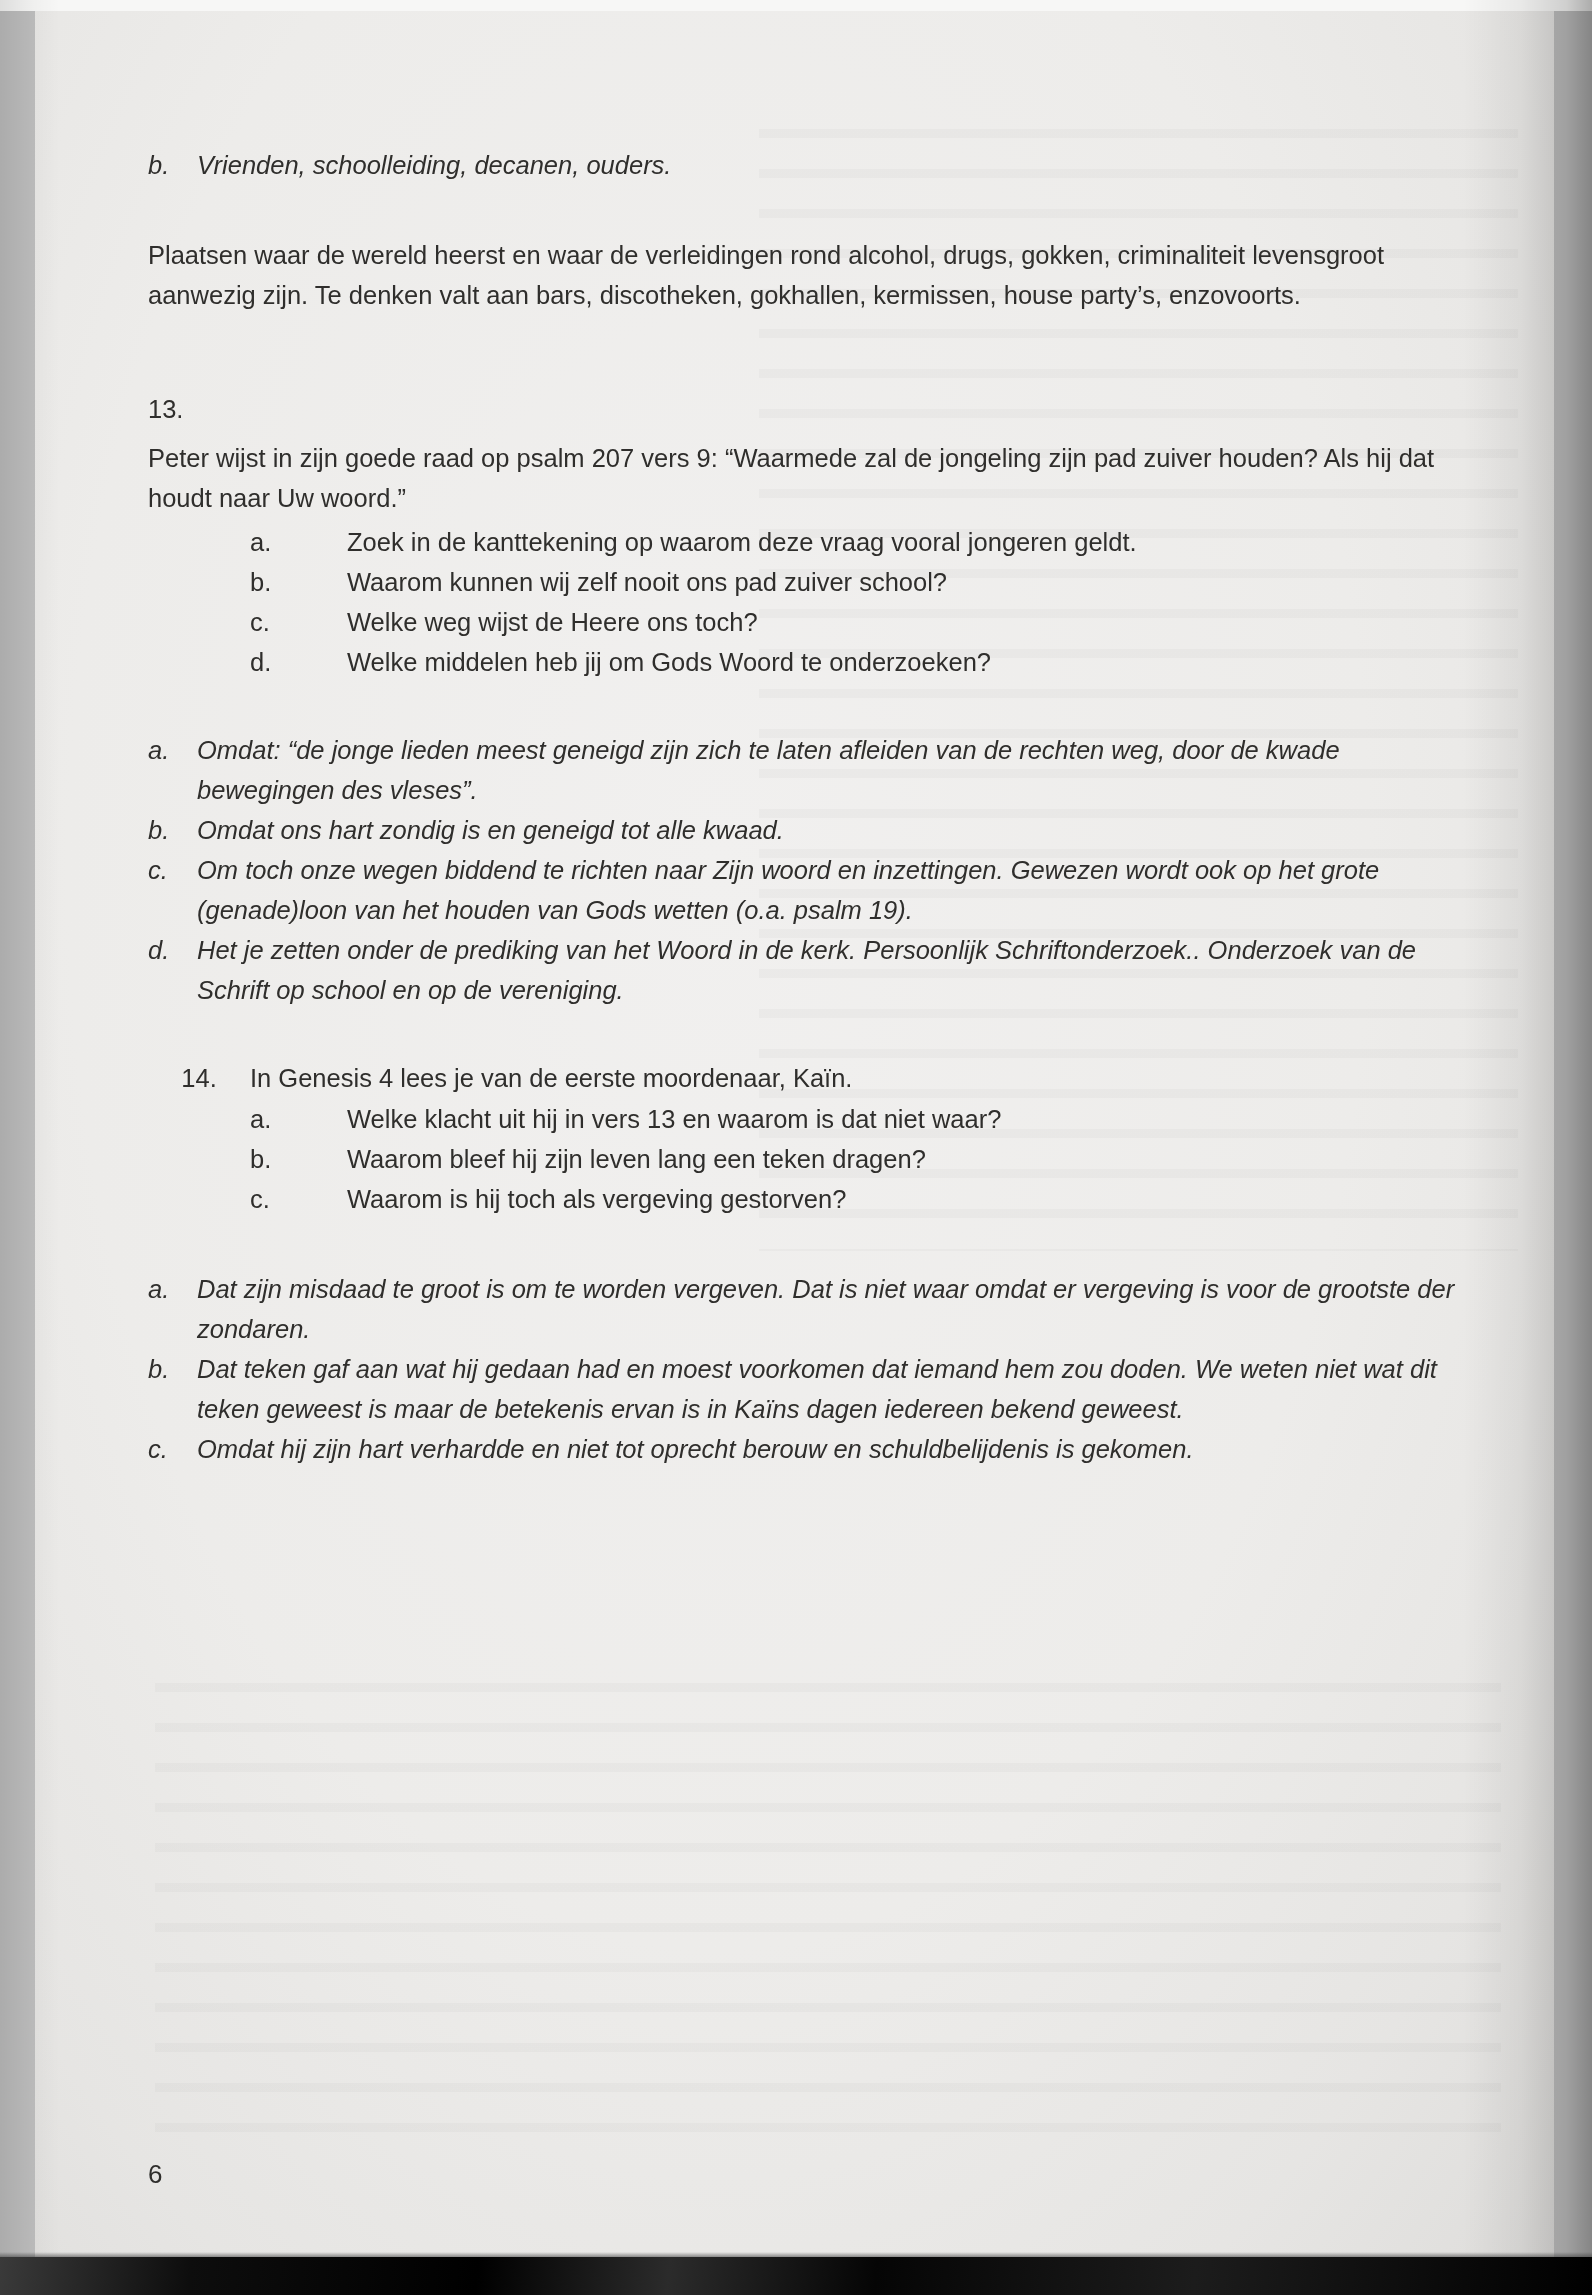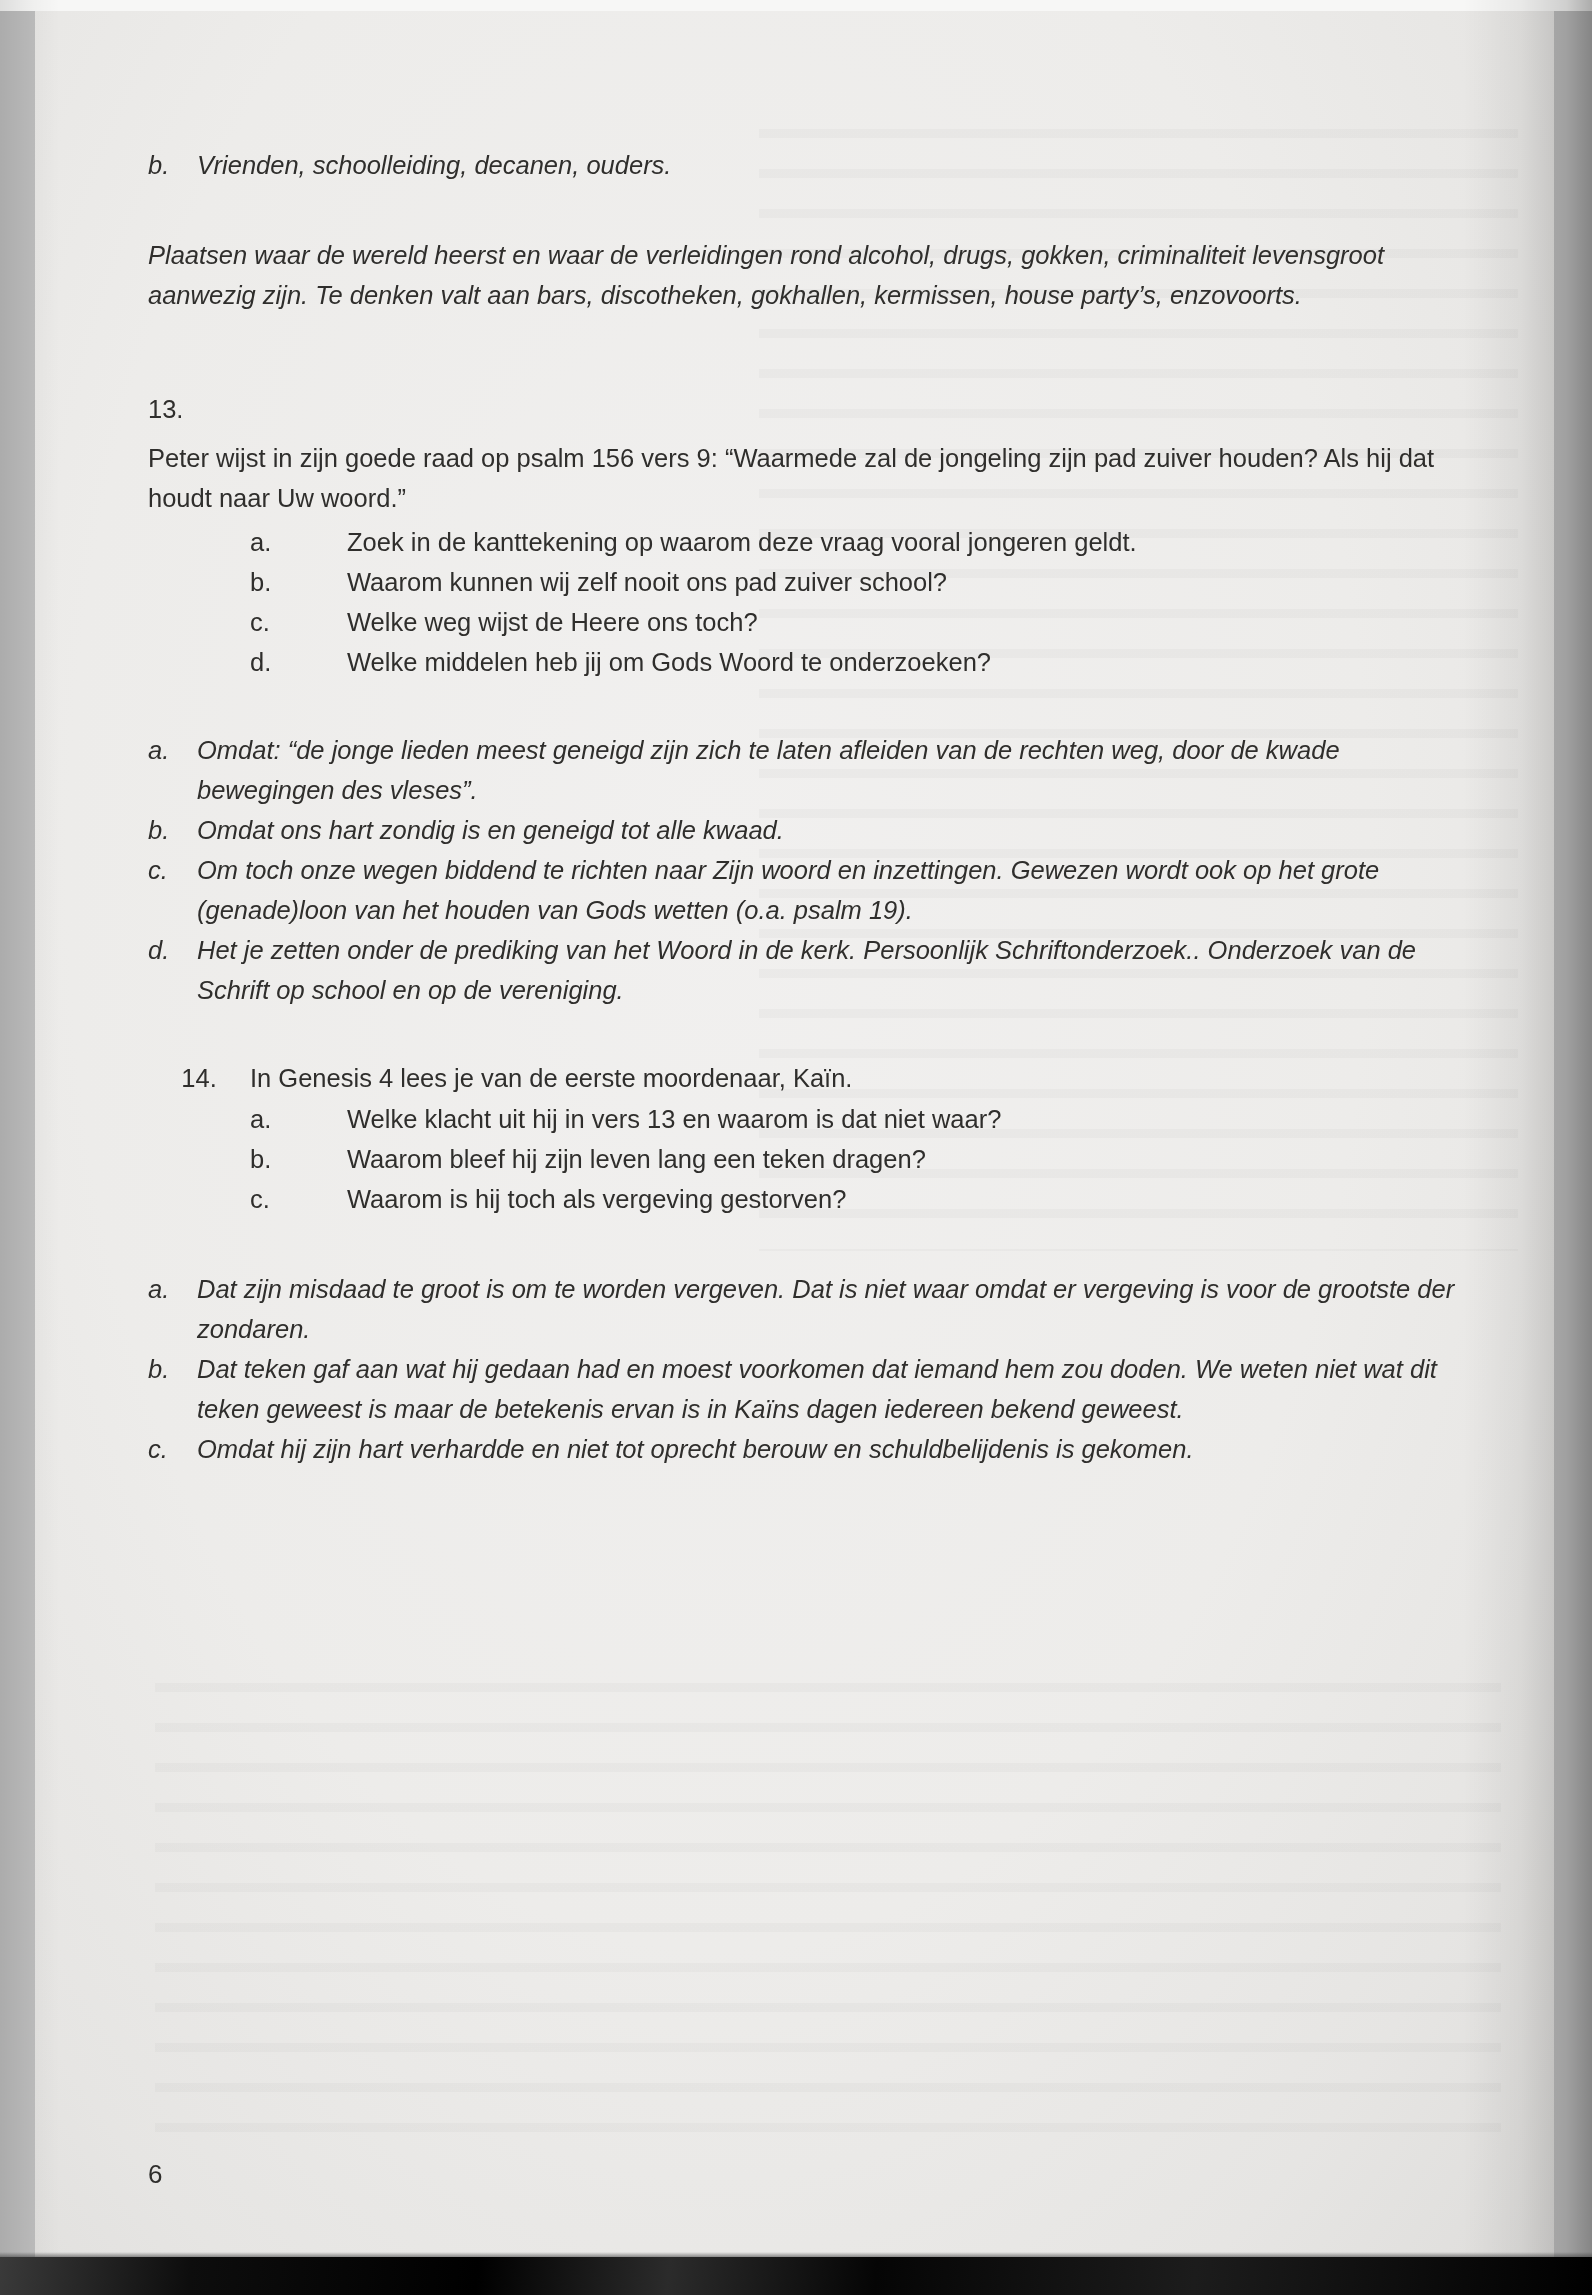--- a/index.html
+++ b/index.html
@@ -65,21 +65,21 @@
 
   .content {
     position: absolute;
     left: 148px;
     top: 145px;
     width: 1329px;
     color: #2f2e2c;
     font-size: 25.5px;
     line-height: 40px;
   }
-  .italic { font-style: italic; }
+  .italic { }
 
   .row { display: flex; align-items: flex-start; }
   .q-num { flex: 0 0 49px; }
   .q-row--wide .q-num { flex: 0 0 102px; text-align: center; }
   .q-text { flex: 1; }
 
   .sub-row { display: flex; margin-left: 102px; }
   .sub-label { flex: 0 0 97px; }
   .sub-text { flex: 1; }
 
@@ -120,21 +120,21 @@
     <div class="ans-row mb-b-line">
       <div class="ans-label">b.</div>
       <div class="ans-text">Vrienden, schoolleiding, decanen, ouders.</div>
     </div>
 
 
     <div class="italic mb-ans12">Plaatsen waar de wereld heerst en waar de verleidingen rond alcohol, drugs, gokken, criminaliteit levensgroot aanwezig zijn. Te denken valt aan bars, discotheken, gokhallen, kermissen, house party’s,  enzovoorts.</div>
 
     <div class="row mb-q13">
       <div class="q-num">13.</div>
-      <div class="q-text">Peter wijst in zijn goede raad op psalm 156 vers 9: “Waarmede zal de jongeling zijn pad zuiver houden? Als hij dat houdt naar Uw woord.”</div>
+      <div class="q-text">Peter wijst in zijn goede raad op psalm 207 vers 9: “Waarmede zal de jongeling zijn pad zuiver houden? Als hij dat houdt naar Uw woord.”</div>
     </div>
 
     <div class="mb-subs13">
       <div class="sub-row">
         <div class="sub-label">a.</div>
         <div class="sub-text">Zoek in de kanttekening op waarom deze vraag vooral jongeren geldt.</div>
       </div>
       <div class="sub-row">
         <div class="sub-label">b.</div>
         <div class="sub-text">Waarom kunnen wij zelf nooit ons pad zuiver school?</div>

